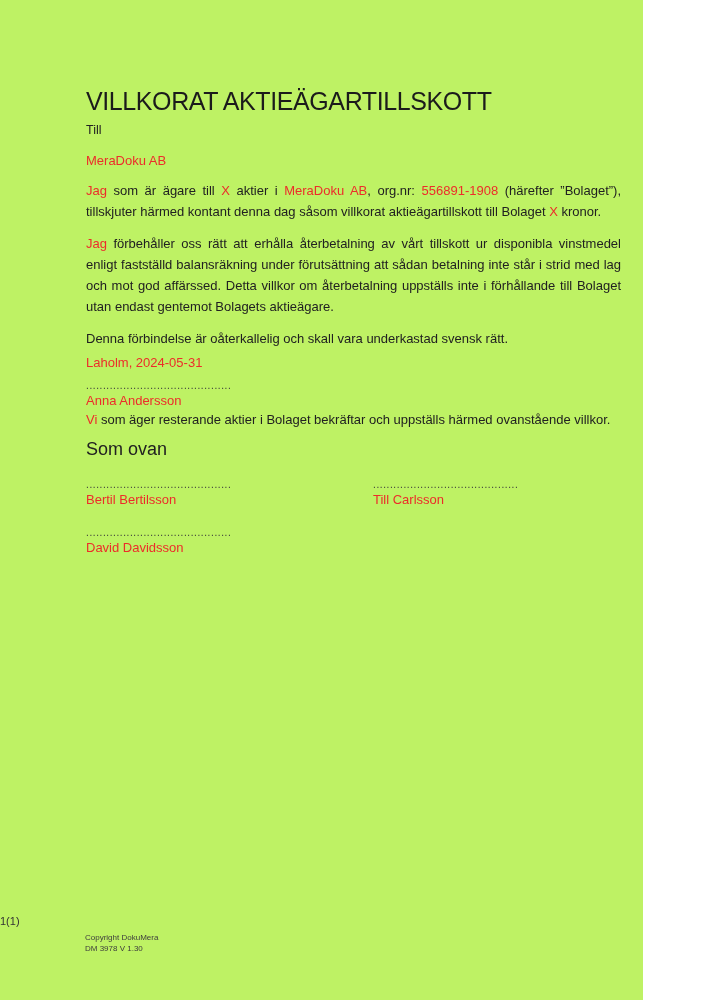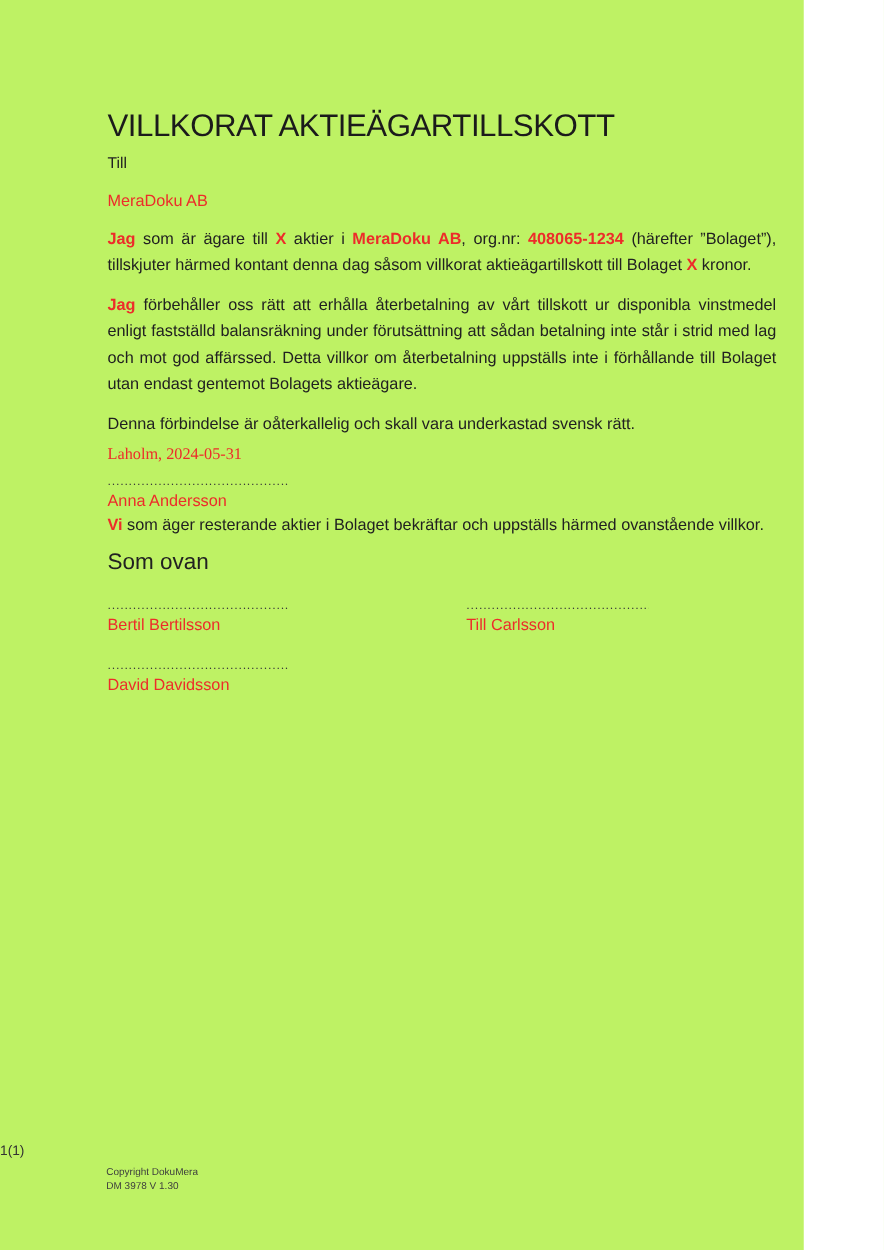--- a/index.html
+++ b/index.html
@@ -40,27 +40,26 @@
     margin: 0 0 11px 0;
     color: var(--red);
   }
   p.body {
     font-size: 13px;
     line-height: 21px;
     margin: 0 0 11px 0;
     text-align: justify;
   }
   p.body.last-gap { margin-bottom: 5px; }
-  .red { color: var(--red); font-weight: bold; }
+  .red { color: var(--red); }
   .place-block {
     font-size: 13px;
     line-height: 17px;
     color: var(--red);
     margin: 0 0 10px 0;
-    font-family: Liberation Serif, serif;
   }
   .sig-block { margin: 0; }
   .dots {
     font-size: 10px;
     line-height: 10px;
     letter-spacing: 0.6px;
     color: #3a3a3a;
     width: 146px;
     overflow: hidden;
     white-space: nowrap;
@@ -113,21 +112,21 @@
 
 <div class="page">
   <div class="content">
 
     <h1 class="doc-title">VILLKORAT AKTIEÄGARTILLSKOTT</h1>
 
     <div class="till">Till</div>
 
     <div class="recipient">MeraDoku AB</div>
 
-    <p class="body"><span class="red">Jag</span><span> som är ägare till </span><span class="red">X</span><span> aktier i </span><span class="red">MeraDoku AB</span><span>, org.nr: </span><span class="red">408065-1234</span><span> (härefter ”Bolaget”), tillskjuter härmed kontant denna dag såsom villkorat aktieägartillskott till Bolaget </span><span class="red">X</span><span> kronor.</span></p>
+    <p class="body"><span class="red">Jag</span><span> som är ägare till </span><span class="red">X</span><span> aktier i </span><span class="red">MeraDoku AB</span><span>, org.nr: </span><span class="red">556891-1908</span><span> (härefter ”Bolaget”), tillskjuter härmed kontant denna dag såsom villkorat aktieägartillskott till Bolaget </span><span class="red">X</span><span> kronor.</span></p>
 
     <p class="body"><span class="red">Jag</span><span> förbehåller oss rätt att erhålla återbetalning av vårt tillskott ur disponibla vinstmedel enligt fastställd balansräkning under förutsättning att sådan betalning inte står i strid med lag och mot god affärssed. Detta villkor om återbetalning uppställs inte i förhållande till Bolaget utan endast gentemot Bolagets aktieägare.</span></p>
 
     <p class="body last-gap">Denna förbindelse är oåterkallelig och skall vara underkastad svensk rätt.</p>
 
     <div class="place-block">
       <div>Laholm, 2024-05-31</div>
     </div>
 
     <div class="sig-block">

